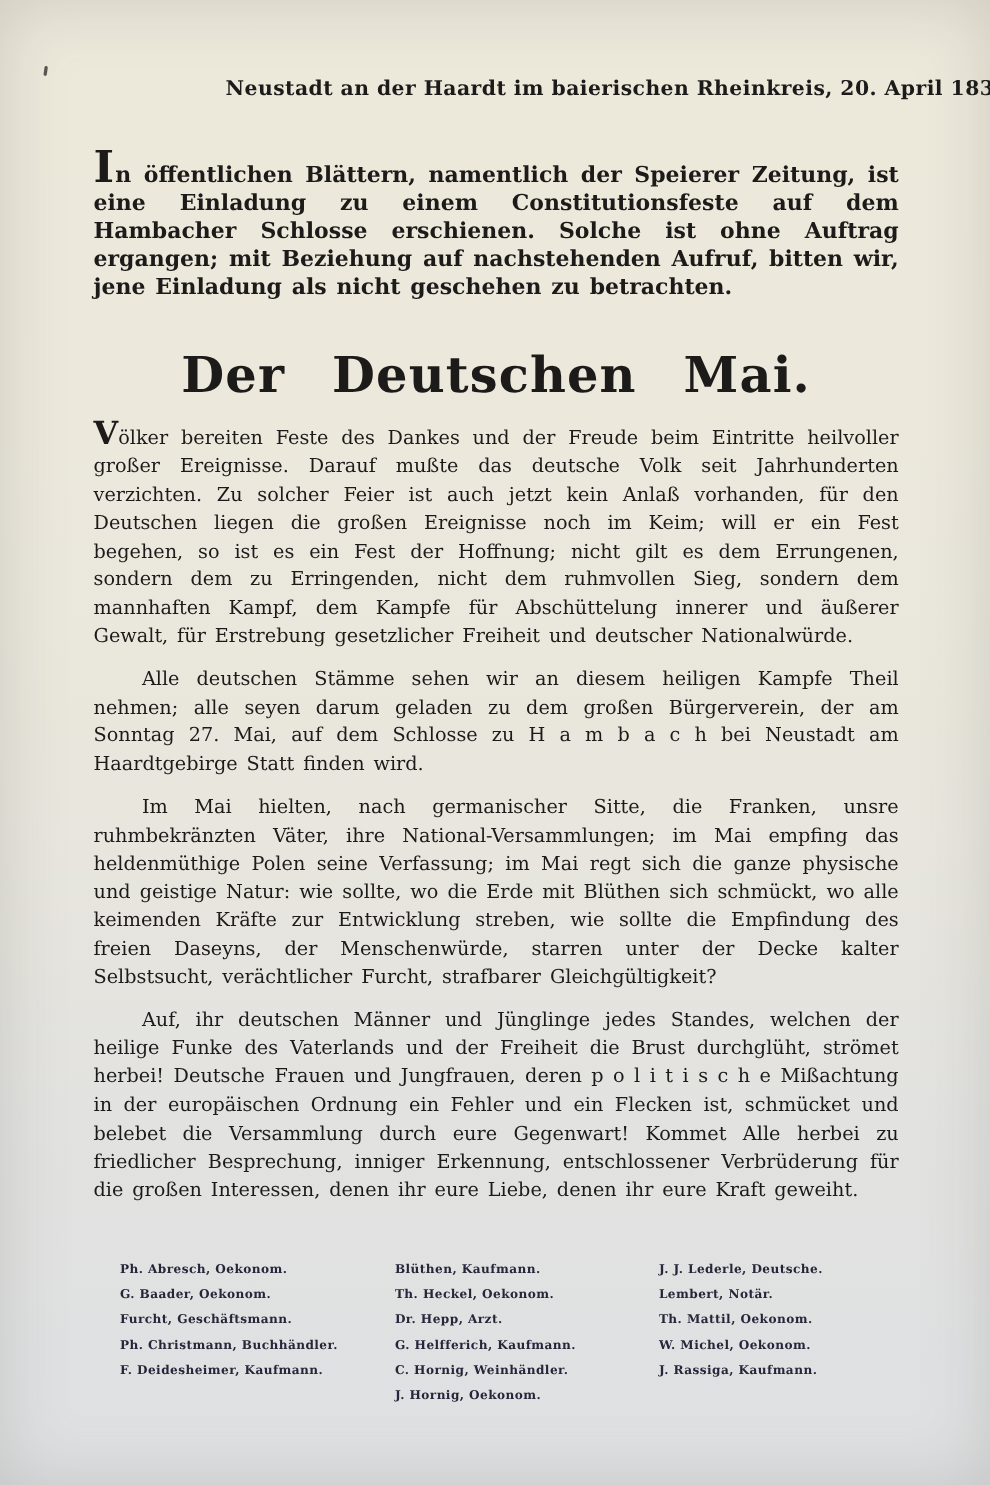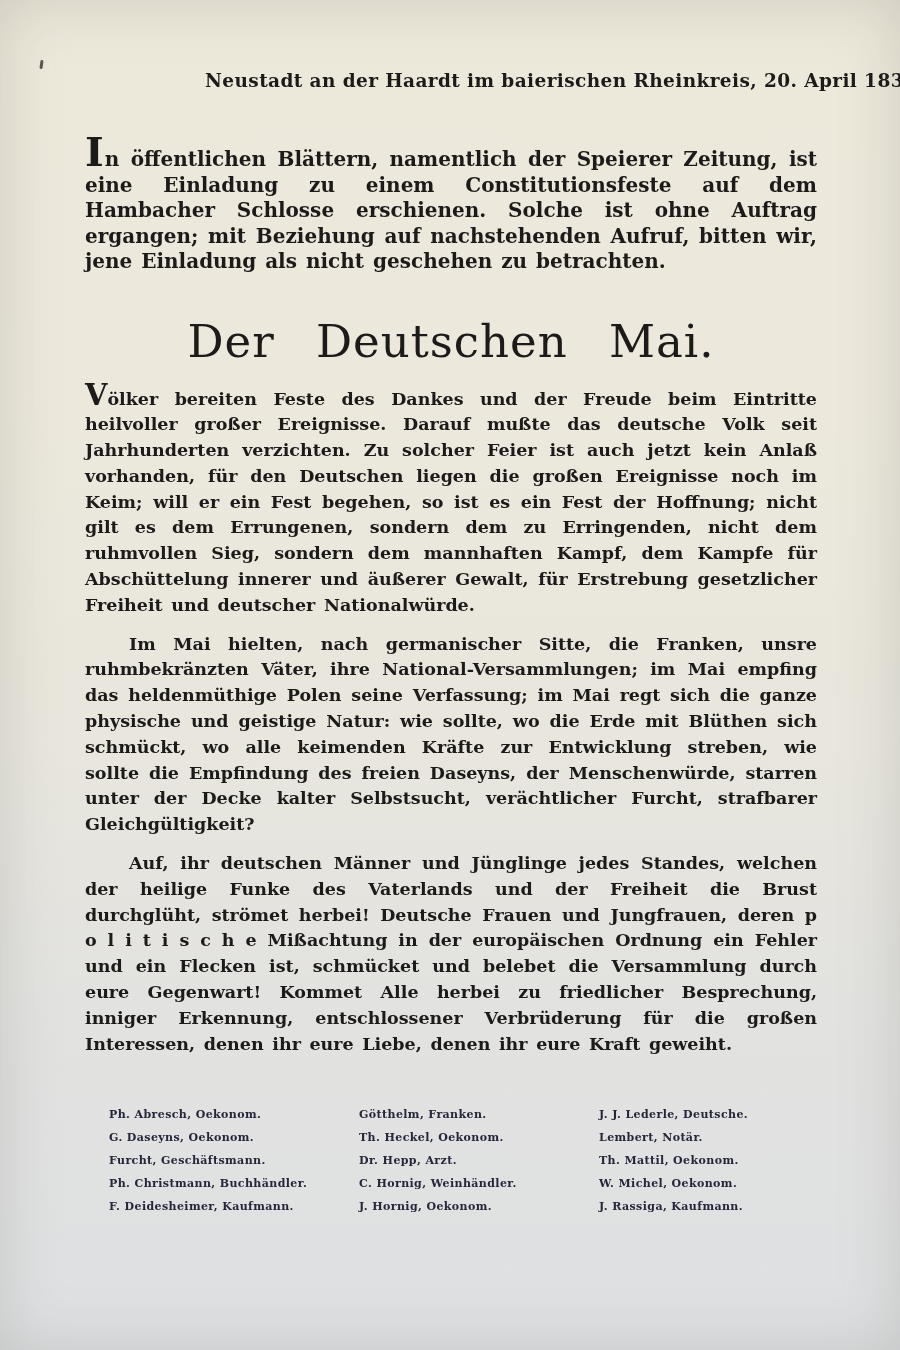--- a/index.html
+++ b/index.html
@@ -40,28 +40,28 @@
     text-align: justify;
     word-spacing: 2px;
   }
   .intro::first-letter {
     font-size: 2.0em; font-weight: 700; line-height: 0.75; padding-right: 1px;
   }
   .doc-title {
     margin: 40px 0 16px 0;
     text-align: center;
     font-size: 45px;
-    font-weight: 400;
+    font-weight: 700;
     letter-spacing: 1px;
     word-spacing: 26px;
   }
   .body-par {
     margin: 0 0 13px 0;
     font-size: 17.5px;
-    font-weight: 700;
+    font-weight: 400;
     line-height: 25.8px;
     text-align: justify;
     word-spacing: 2.5px;
   }
   .body-par.lead::first-letter {
     font-size: 1.65em; font-weight: 700; line-height: 0.8;
   }
   .body-par.indented { text-indent: 44px; }
   .signatures {
     display: flex;
@@ -90,37 +90,39 @@
   <div class="content">
 
     <div class="dateline">Neustadt an der Haardt im baierischen Rheinkreis, 20. April 1832.</div>
 
     <p class="intro">In öffentlichen Blättern, namentlich der Speierer Zeitung, ist eine Einladung zu einem Constitutionsfeste auf dem Hambacher Schlosse erschienen. Solche ist ohne Auftrag ergangen; mit Beziehung auf nachstehenden Aufruf, bitten wir, jene Einladung als nicht geschehen zu betrachten.</p>
 
     <h1 class="doc-title">Der Deutschen Mai.</h1>
 
     <p class="body-par lead">Völker bereiten Feste des Dankes und der Freude beim Eintritte heilvoller großer Ereignisse. Darauf mußte das deutsche Volk seit Jahrhunderten verzichten. Zu solcher Feier ist auch jetzt kein Anlaß vorhanden, für den Deutschen liegen die großen Ereignisse noch im Keim; will er ein Fest begehen, so ist es ein Fest der Hoffnung; nicht gilt es dem Errungenen, sondern dem zu Erringenden, nicht dem ruhmvollen Sieg, sondern dem mannhaften Kampf, dem Kampfe für Abschüttelung innerer und äußerer Gewalt, für Erstrebung gesetzlicher Freiheit und deutscher Nationalwürde.</p>
 
+    <p class="body-par indented">Alle deutschen Stämme sehen wir an diesem heiligen Kampfe Theil nehmen; alle seyen darum geladen zu dem großen Bürgerverein, der am Sonntag 27. Mai, auf dem Schlosse zu H a m b a c h bei Neustadt am Haardtgebirge Statt finden wird.</p>
 
     <p class="body-par indented">Im Mai hielten, nach germanischer Sitte, die Franken, unsre ruhmbekränzten Väter, ihre National-Versammlungen; im Mai empfing das heldenmüthige Polen seine Verfassung; im Mai regt sich die ganze physische und geistige Natur: wie sollte, wo die Erde mit Blüthen sich schmückt, wo alle keimenden Kräfte zur Entwicklung streben, wie sollte die Empfindung des freien Daseyns, der Menschenwürde, starren unter der Decke kalter Selbstsucht, verächtlicher Furcht, strafbarer Gleichgültigkeit?</p>
 
     <p class="body-par indented">Auf, ihr deutschen Männer und Jünglinge jedes Standes, welchen der heilige Funke des Vaterlands und der Freiheit die Brust durchglüht, strömet herbei! Deutsche Frauen und Jungfrauen, deren p o l i t i s c h e Mißachtung in der europäischen Ordnung ein Fehler und ein Flecken ist, schmücket und belebet die Versammlung durch eure Gegenwart! Kommet Alle herbei zu friedlicher Besprechung, inniger Erkennung, entschlossener Verbrüderung für die großen Interessen, denen ihr eure Liebe, denen ihr eure Kraft geweiht.</p>
 
     <div class="signatures">
       <div class="sig-col sig-col-1">
           <div class="sig-line">Ph. Abresch, Oekonom.</div>
-          <div class="sig-line">G. Daseyns, Oekonom.</div>
+          <div class="sig-line">G. Baader, Oekonom.</div>
           <div class="sig-line">Furcht, Geschäftsmann.</div>
           <div class="sig-line">Ph. Christmann, Buchhändler.</div>
           <div class="sig-line">F. Deidesheimer, Kaufmann.</div>
         </div>
       <div class="sig-col sig-col-2">
-          <div class="sig-line">Götthelm, Franken.</div>
+          <div class="sig-line">Blüthen, Kaufmann.</div>
           <div class="sig-line">Th. Heckel, Oekonom.</div>
           <div class="sig-line">Dr. Hepp, Arzt.</div>
+          <div class="sig-line">G. Helfferich, Kaufmann.</div>
           <div class="sig-line">C. Hornig, Weinhändler.</div>
           <div class="sig-line">J. Hornig, Oekonom.</div>
         </div>
       <div class="sig-col sig-col-3">
           <div class="sig-line">J. J. Lederle, Deutsche.</div>
           <div class="sig-line">Lembert, Notär.</div>
           <div class="sig-line">Th. Mattil, Oekonom.</div>
           <div class="sig-line">W. Michel, Oekonom.</div>
           <div class="sig-line">J. Rassiga, Kaufmann.</div>
         </div>

